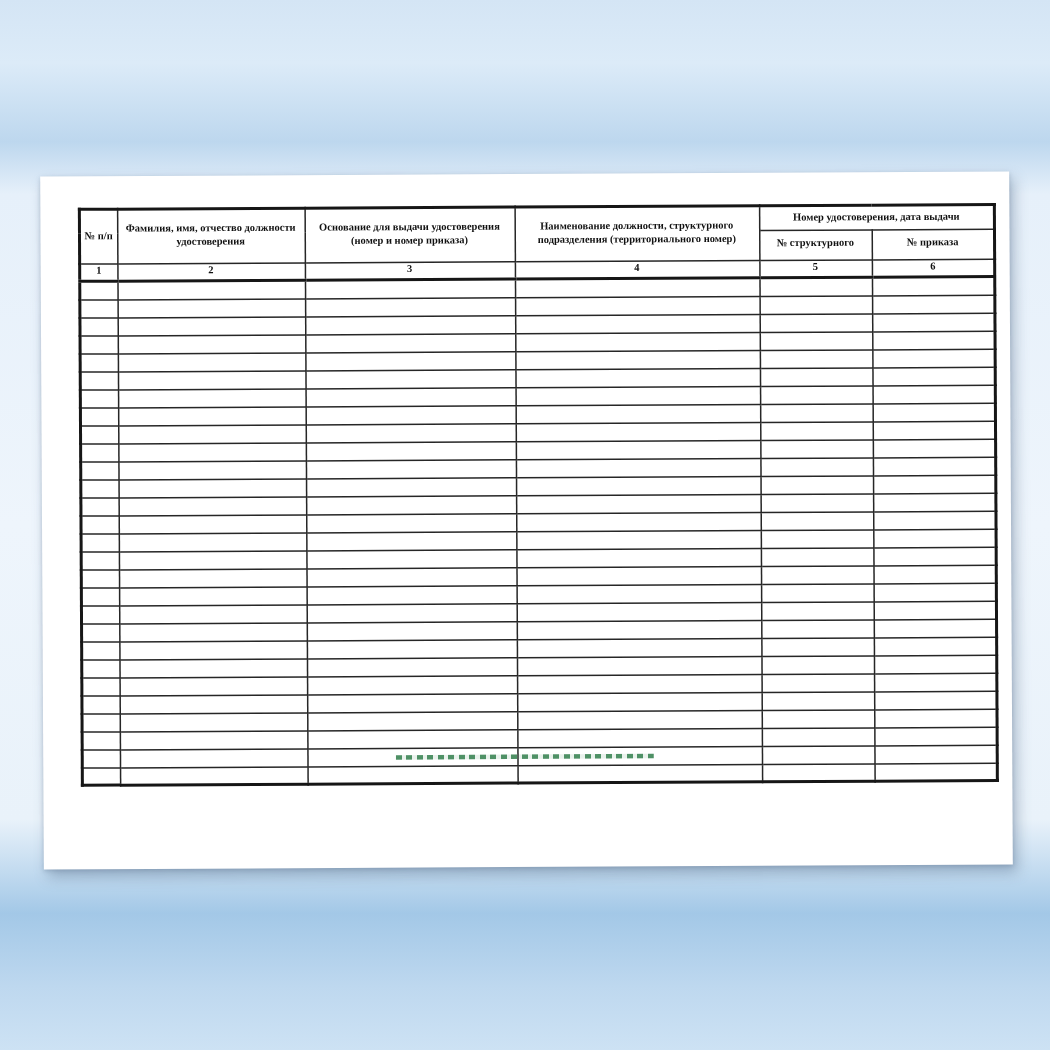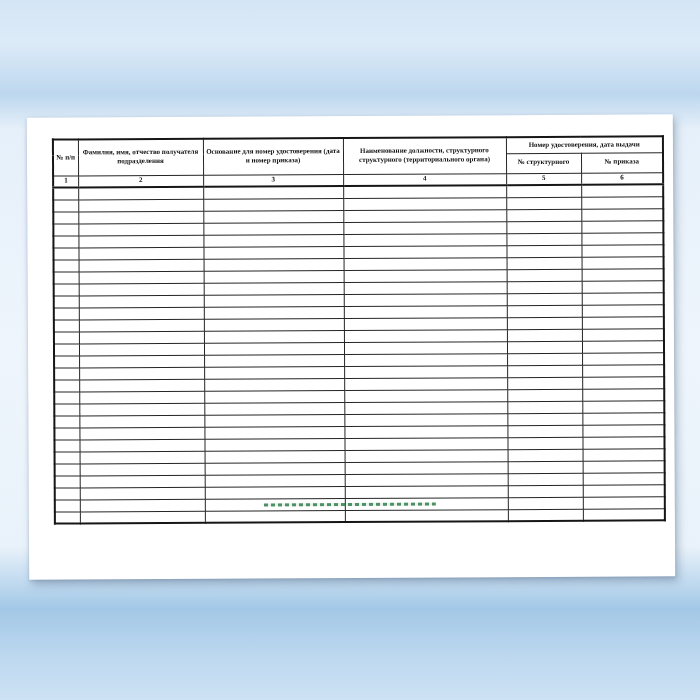--- a/index.html
+++ b/index.html
@@ -93,23 +93,23 @@
         <col style="width:25px">
         <col style="width:125px">
         <col style="width:140px">
         <col style="width:163px">
         <col style="width:75px">
         <col style="width:82px">
       </colgroup>
       <thead>
         <tr class="hdr1">
           <th rowspan="2">№ п/п</th>
-          <th rowspan="2">Фамилия, имя, отчество получателя подразделения</th>
-          <th rowspan="2">Основание для номер удостоверения (дата и номер приказа)</th>
-          <th rowspan="2">Наименование должности, структурного структурного (территориального органа)</th>
+          <th rowspan="2">Фамилия, имя, отчество должности удостоверения</th>
+          <th rowspan="2">Основание для выдачи удостоверения (номер и номер приказа)</th>
+          <th rowspan="2">Наименование должности, структурного подразделения (территориального номер)</th>
           <th colspan="2">Номер удостоверения, дата выдачи</th>
         </tr>
         <tr class="hdr2">
           <th>№ структурного</th>
           <th>№ приказа</th>
         </tr>
         <tr class="numrow">
           <td>1</td>
           <td>2</td>
           <td>3</td>

